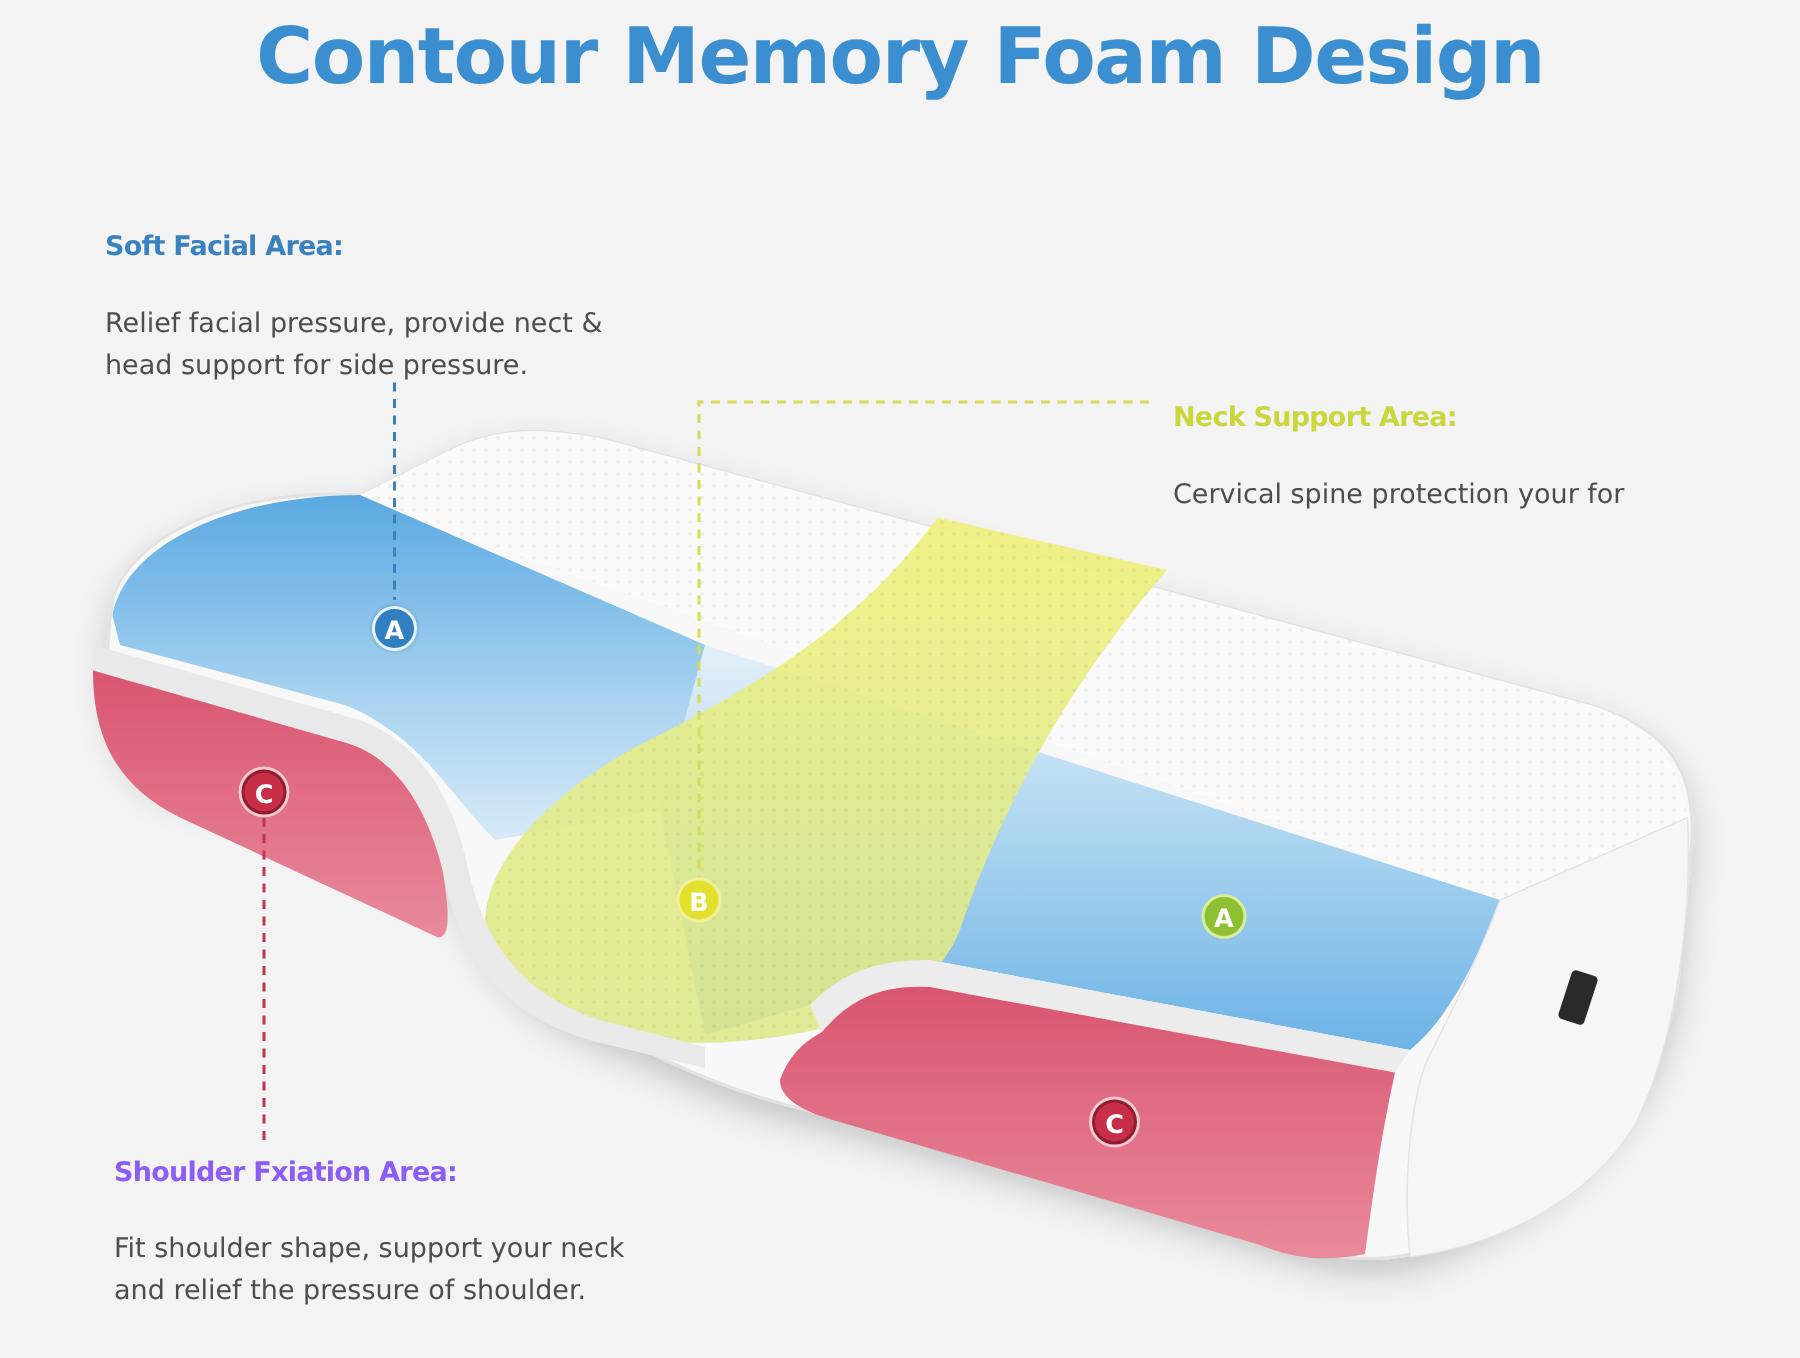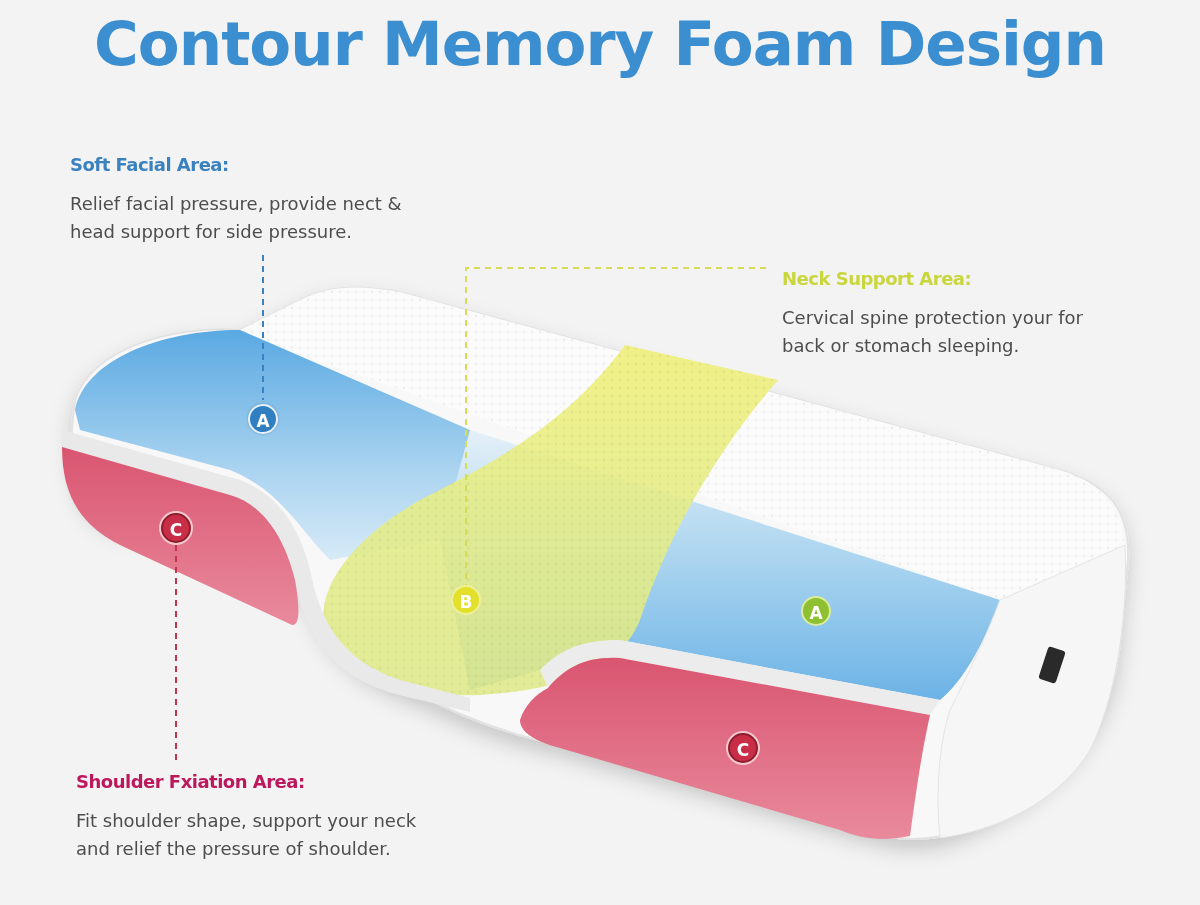--- a/index.html
+++ b/index.html
@@ -3,32 +3,32 @@
 <meta charset="utf-8">
 <style>
   html, body { margin:0; padding:0; }
   body {
     width:1200px; height:905px; position:relative; overflow:hidden;
     background:#f3f3f3;
     font-family:"DejaVu Sans", "Liberation Sans", sans-serif;
   }
   .title {
     position:absolute; left:0; top:8px; width:1200px; text-align:center;
-    font-size:61px; font-weight:bold; letter-spacing:-1px;
+    font-size:52px; font-weight:bold; letter-spacing:-1px;
     color:#3b8fd0;
   }
   .label-block { position:absolute; }
   .label-heading { font-size:18px; font-weight:bold; letter-spacing:-0.5px; line-height:34px; }
-  .label-desc { font-size:18px; color:#4d4d4d; line-height:28px; margin-top:8px; }
+  .label-desc { font-size:18px; color:#4d4d4d; line-height:28px; margin-top:20px; }
   #block-a { left:70px; top:148px; width:400px; }
   #block-a .label-heading { color:#3a82bf; }
   #block-b { left:782px; top:214px; width:400px; }
   #block-b .label-heading { color:#c9d63c;margin-top:48px; }
   #block-c { left:76px; top:765px; width:420px; }
-  #block-c .label-heading { color:#be185d; }
+  #block-c .label-heading { color:#8b5cf6; }
   svg.art { position:absolute; left:0; top:0; }
   .marker {
     position:absolute; width:30px; height:30px; border-radius:50%;
     color:#fff; font-weight:bold; font-size:17px; line-height:30px; text-align:center;
     box-sizing:border-box;
   }
   .marker-blue { background:#2f7fc1; border:2px solid #e6f1fa; box-shadow:0 0 3px rgba(0,0,0,0.2); }
   .marker-red { background:#c92e48; border:2px solid #8f1d2e; box-shadow:0 0 0 2px #f3c9d0; }
   .marker-yellow { background:#e2e02a; border:2px solid #f1ef9a; }
   .marker-green { background:#8fc031; border:2px solid #d8ec9c; }
@@ -118,21 +118,20 @@
   <div class="label-desc">
     <div>Relief facial pressure, provide nect &amp;</div>
     <div>head support for side pressure.</div>
   </div>
 </div>
 
 <div class="label-block" id="block-b">
   <div class="label-heading">Neck Support Area:</div>
   <div class="label-desc">
     <div>Cervical spine protection your for</div>
-    <div>back or stomach sleeping.</div>
   </div>
 </div>
 
 <div class="label-block" id="block-c">
   <div class="label-heading">Shoulder Fxiation Area:</div>
   <div class="label-desc">
     <div>Fit shoulder shape, support your neck</div>
     <div>and relief the pressure of shoulder.</div>
   </div>
 </div>

